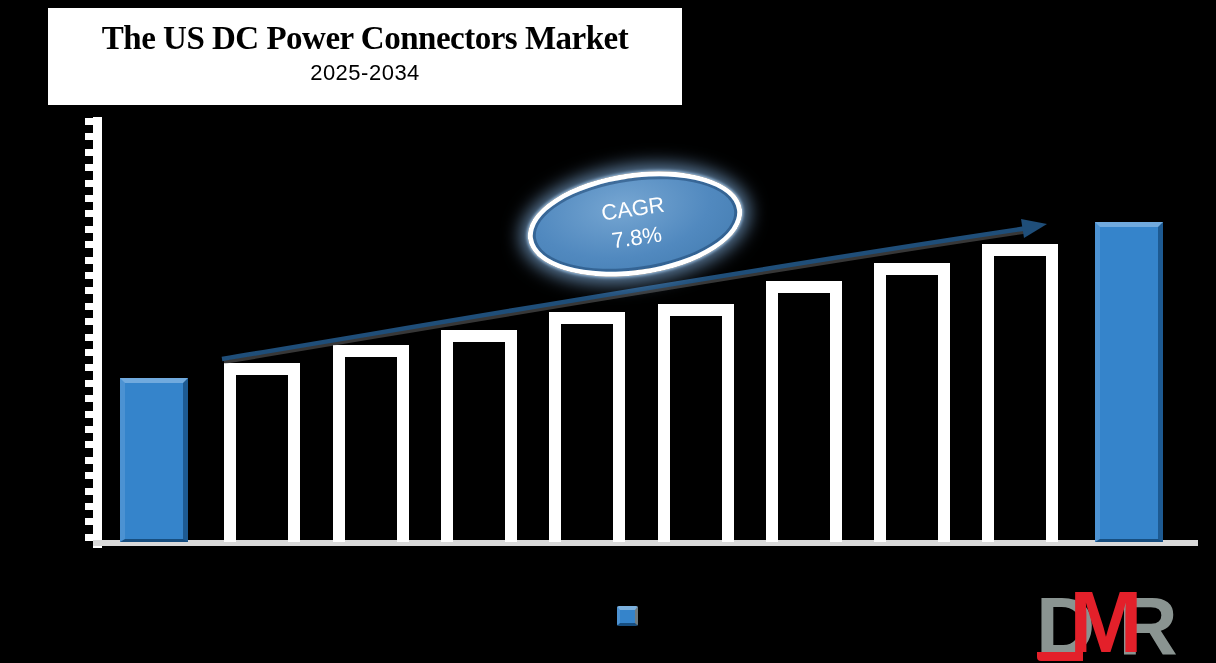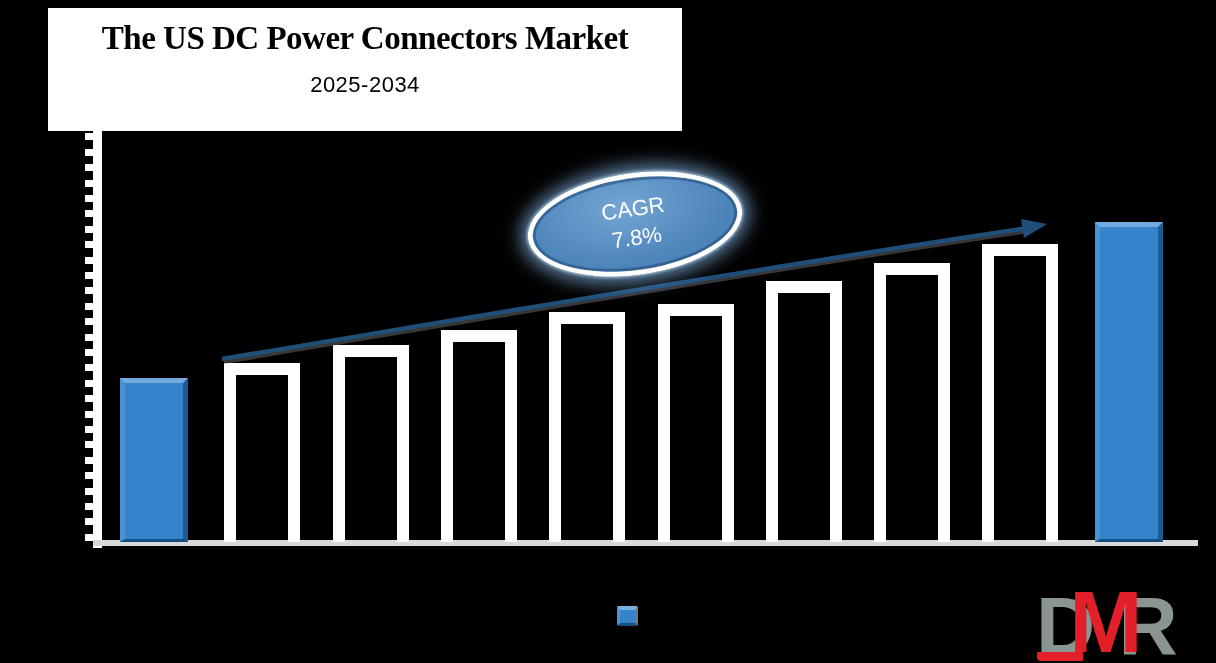--- a/index.html
+++ b/index.html
@@ -2,30 +2,30 @@
 <html><head>
 <meta charset="utf-8">
 <style>
   html,body{margin:0;padding:0;}
   body{
     width:1216px;height:663px;position:relative;overflow:hidden;
     background:#000;font-family:"Liberation Sans",sans-serif;
   }
   
   .title-box{
-    position:absolute;left:48px;top:8px;width:634px;height:123px;
+    position:absolute;left:48px;top:8px;width:634px;height:97px;
     background:#ffffff;text-align:center;
   }
   .title-main{
     font-family:"Liberation Serif",serif;font-weight:bold;
     font-size:33px;color:#000;margin-top:12px;line-height:1.1;
     letter-spacing:-0.5px;
   }
   .title-sub{
-    font-size:22px;color:#000;margin-top:16px;letter-spacing:0.5px;
+    font-size:22px;color:#000;margin-top:4px;letter-spacing:0.5px;
   }
   
   .y-ticks{
     position:absolute;left:85px;top:118px;width:8px;height:430px;
     background:repeating-linear-gradient(to bottom,#ffffff 0 7px,transparent 7px 15.4px);
   }
   .y-axis{
     position:absolute;left:93px;top:117px;width:9px;height:431px;background:#ffffff;
   }
   .x-axis{

